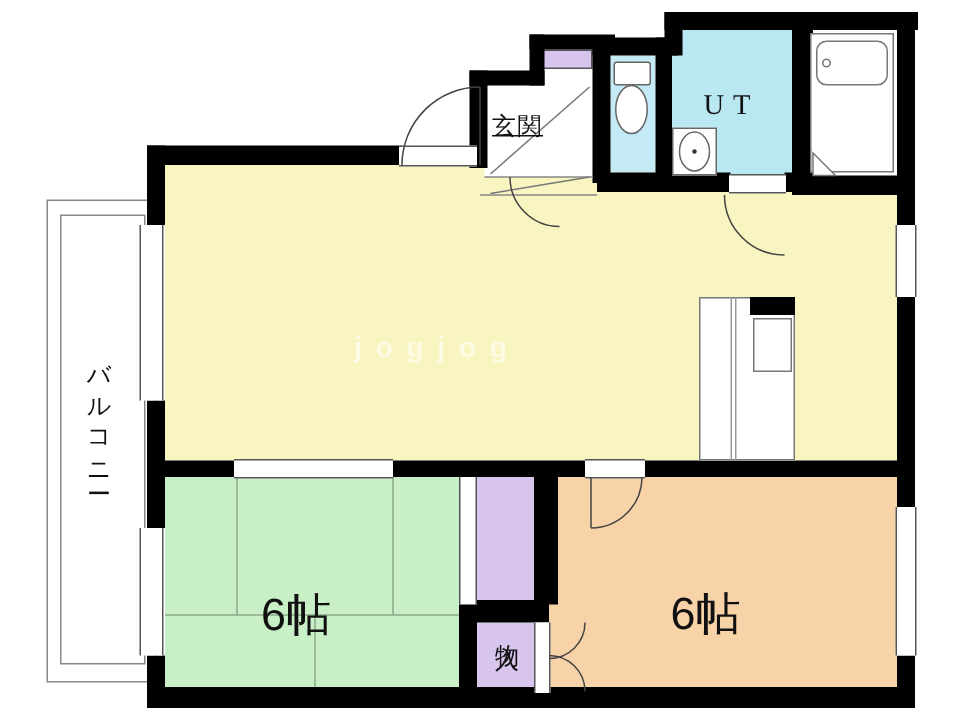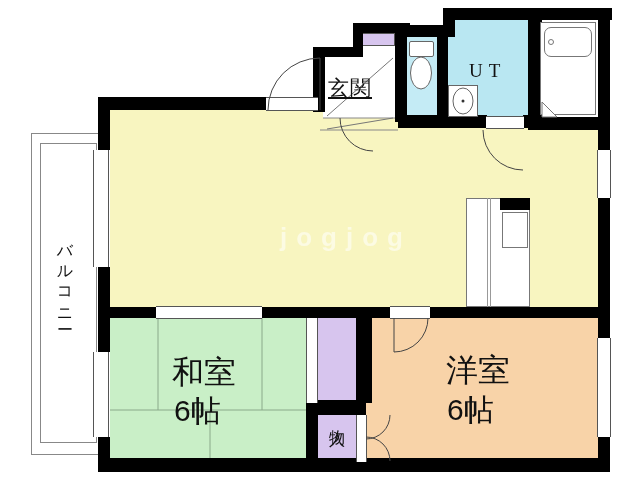--- a/index.html
+++ b/index.html
@@ -10,21 +10,21 @@
   .room{position:absolute;}
   .wall{position:absolute;background:#000;z-index:6;}
   .gap{position:absolute;background:#fff;z-index:7;}
   .gapv{border-left:1px solid #555;border-right:1px solid #555;}
   .gaph{border-top:1px solid #555;border-bottom:1px solid #555;}
   .fix{position:absolute;background:#fff;border:1px solid #666;z-index:8;}
   .lbl{position:absolute;color:#111;z-index:10;line-height:1;white-space:nowrap;}
   .vert{writing-mode:vertical-rl;text-orientation:upright;}
   svg.ov{position:absolute;left:0;top:0;z-index:9;}
   #watermark{position:absolute;z-index:11;color:rgba(255,255,255,0.55);
-             font-size:26px;letter-spacing:9px;font-weight:bold;margin-left:44px;}
+             font-size:19px;letter-spacing:9px;font-weight:bold;}
 </style>
 </head>
 <body>
 
 <div id="plan">
 
   <div class="abs" style="left:31px;top:133px;width:74px;height:322px;border:1px solid #888;z-index:1;"></div>
   <div class="abs" style="left:40px;top:143px;width:57px;height:300px;border:1px solid #888;z-index:1;"></div>
   <div class="lbl vert" style="left:57px;top:232px;font-size:16px;letter-spacing:4px;z-index:2;">バルコニー</div>
 
@@ -120,23 +120,21 @@
       <ellipse cx="421" cy="73" rx="10.5" ry="16" fill="#fff" stroke="#666"></ellipse>
 
       <ellipse cx="463" cy="101" rx="10" ry="13" fill="#fff" stroke="#666"></ellipse>
       <circle cx="463" cy="101" r="1.5" fill="#333" stroke="none"></circle>
 
       <circle cx="551" cy="42" r="2.5" stroke="#777"></circle>
       <path d="M542,117 L557,117 L542,102 Z" fill="#fff" stroke="#777"></path>
     </g>
   </svg>
 
-  <div class="lbl" style="left:172px;top:356px;font-size:32px;">和室</div>
   <div class="lbl" style="left:174px;top:396px;font-size:30px;">6帖</div>
-  <div class="lbl" style="left:446px;top:354px;font-size:32px;">洋室</div>
   <div class="lbl" style="left:447px;top:395px;font-size:30px;">6帖</div>
-  <div class="lbl" style="left:328px;top:77px;font-size:21px;letter-spacing:1px;text-decoration:underline;">玄関</div>
+  <div class="lbl" style="left:328px;top:77px;font-size:16px;letter-spacing:1px;text-decoration:underline;">玄関</div>
   <div class="lbl" style="left:469px;top:61px;font-size:19px;letter-spacing:6px;font-family:Liberation Serif, serif;">UT</div>
   <div class="lbl vert" style="left:329px;top:417px;font-size:16px;letter-spacing:1px;">物入</div>
 
   <div id="watermark" style="left:236px;top:222px;">jogjog</div>
 
 </div>
 
 </body></html>

